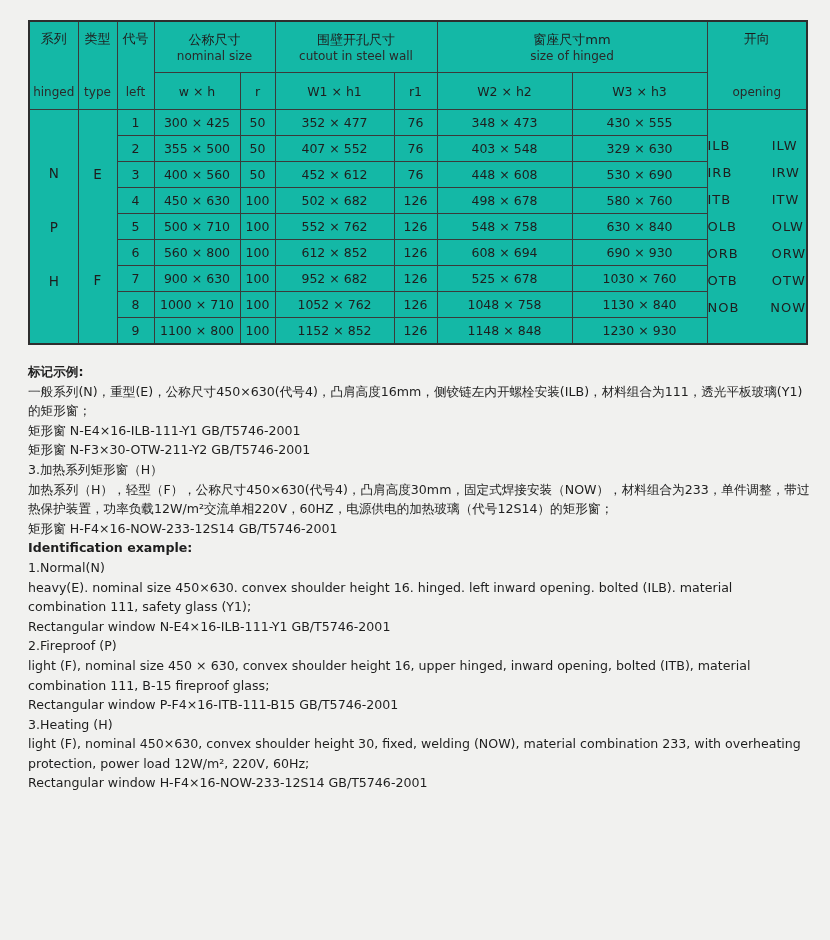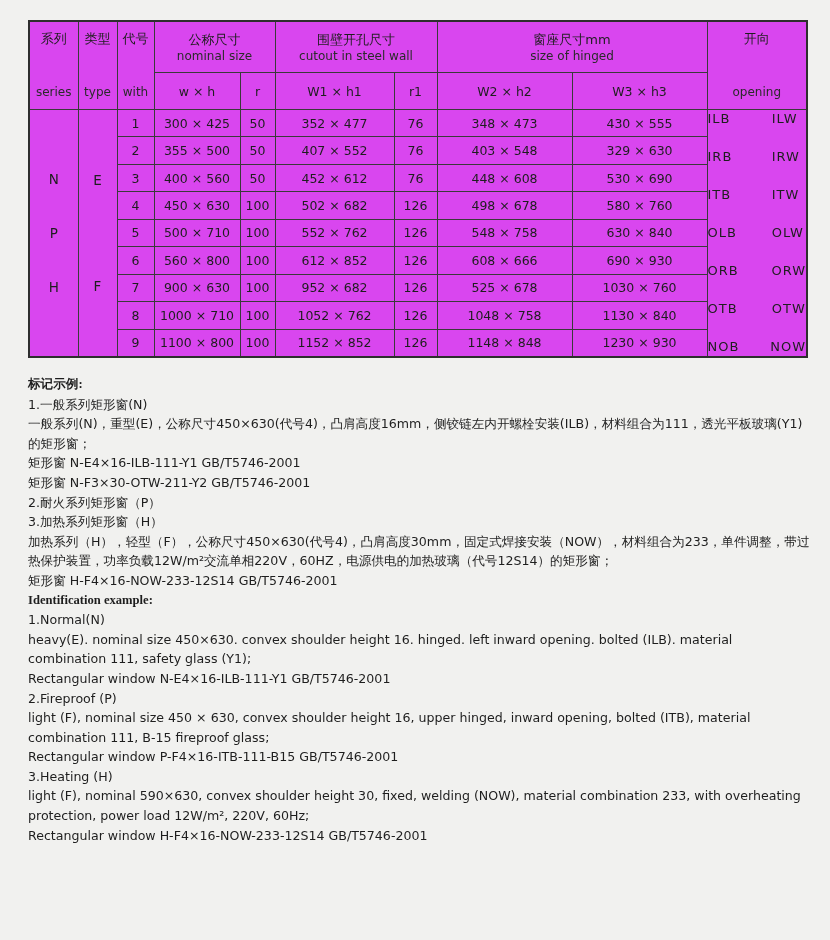--- a/index.html
+++ b/index.html
@@ -10,49 +10,49 @@
     font-family:"DejaVu Sans","Liberation Sans",sans-serif;
     -webkit-font-smoothing:antialiased;
   }
   .page{position:relative;padding:20px 20px 0 28px;box-sizing:border-box;}
 
   
   table.spec{
     border-collapse:collapse;
     table-layout:fixed;
     width:778px;
-    background:#d946ef;
+    background:#14b8a6;
     border:2px solid #2e2e2e;
   }
   table.spec td, table.spec th{
     border:1px solid #3a3a3a;
     padding:0;
     text-align:center;
     vertical-align:middle;
     font-weight:normal;
     overflow:hidden;
   }
   .hcell .zh{display:block;font-size:13px;line-height:17px;}
   .hcell .en{display:block;font-size:12px;line-height:16px;color:#2a2a2a;}
   tr.h1 th{height:50px;}
   tr.h2 th{height:36px;font-size:12.5px;margin-left:26px;}
   tr.body-row td{height:25px;font-size:12.5px;}
   
   .vsplit{display:flex;flex-direction:column;justify-content:space-between;height:70px;padding:6px 0 8px 0;}
   
   .series-stack{display:flex;flex-direction:column;align-items:center;justify-content:center;gap:38px;font-size:13.5px;}
   .type-stack{display:flex;flex-direction:column;align-items:center;justify-content:center;gap:90px;font-size:13.5px;}
-  .opening-stack{display:flex;flex-direction:column;justify-content:flex-start;gap:20px;}
+  .opening-stack{display:flex;flex-direction:column;justify-content:flex-start;gap:9px;}
   .opening-row{display:flex;justify-content:center;gap:30px;font-size:13px;line-height:18px;}
   .opening-row span{width:36px;text-align:left;letter-spacing:1px;}
 
   
   .notes{margin-top:17px;width:786px;font-size:12.6px;line-height:19.6px;}
   .notes p{margin:0;}
-  .notes .bold{font-weight:bold;font-family:Liberation Serif, serif;}
+  .notes .bold{font-weight:bold;}
 </style>
 </head>
 <body>
 
 <div class="page">
 
   <table class="spec">
     <colgroup>
       <col style="width:49px">
         <col style="width:39px">
@@ -63,33 +63,33 @@
         <col style="width:43px">
       <col style="width:135px">
         <col style="width:135px">
       <col style="width:100px">
     </colgroup>
     <tbody>
         <tr class="h1">
       <th rowspan="2" class="hcell">
         <span class="vsplit">
           <span class="zh">系列</span>
-          <span class="en">series</span>
+          <span class="en">hinged</span>
         </span>
       </th>
       <th rowspan="2" class="hcell">
         <span class="vsplit">
           <span class="zh">类型</span>
           <span class="en">type</span>
         </span>
       </th>
       <th rowspan="2" class="hcell">
         <span class="vsplit">
           <span class="zh">代号</span>
-          <span class="en">with</span>
+          <span class="en">left</span>
         </span>
       </th>
       <th colspan="2" class="hcell">
         <span class="zh">公称尺寸</span>
         <span class="en">nominal size</span>
       </th>
       <th colspan="2" class="hcell">
         <span class="zh">围壁开孔尺寸</span>
         <span class="en">cutout in steel wall</span>
       </th>
@@ -202,21 +202,21 @@
       <td>126</td>
       <td>548 × 758</td>
       <td>630 × 840</td>
     </tr>
     <tr class="body-row">
       <td>6</td>
       <td>560 × 800</td>
       <td>100</td>
       <td>612 × 852</td>
       <td>126</td>
-      <td>608 × 666</td>
+      <td>608 × 694</td>
       <td>690 × 930</td>
     </tr>
     <tr class="body-row">
       <td>7</td>
       <td>900 × 630</td>
       <td>100</td>
       <td>952 × 682</td>
       <td>126</td>
       <td>525 × 678</td>
       <td>1030 × 760</td>
@@ -237,33 +237,31 @@
       <td>1152 × 852</td>
       <td>126</td>
       <td>1148 × 848</td>
       <td>1230 × 930</td>
     </tr>
   </tbody>
     </table>
 
   <div class="notes">
     <p class="bold">标记示例:</p>
-    <p>1.一般系列矩形窗(N)</p>
     <p>一般系列(N)，重型(E)，公称尺寸450×630(代号4)，凸肩高度16mm，侧铰链左内开螺栓安装(ILB)，材料组合为111，透光平板玻璃(Y1)的矩形窗；</p>
     <p>矩形窗 N-E4×16-ILB-111-Y1 GB/T5746-2001</p>
     <p>矩形窗 N-F3×30-OTW-211-Y2 GB/T5746-2001</p>
-    <p>2.耐火系列矩形窗（P）</p>
     <p>3.加热系列矩形窗（H）</p>
     <p>加热系列（H），轻型（F），公称尺寸450×630(代号4)，凸肩高度30mm，固定式焊接安装（NOW），材料组合为233，单件调整，带过热保护装置，功率负载12W/m²交流单相220V，60HZ，电源供电的加热玻璃（代号12S14）的矩形窗；</p>
     <p>矩形窗 H-F4×16-NOW-233-12S14 GB/T5746-2001</p>
     <p class="bold">Identification example:</p>
     <p>1.Normal(N)</p>
     <p>heavy(E). nominal size 450×630. convex shoulder height 16. hinged. left inward opening. bolted (ILB). material combination 111, safety glass (Y1);</p>
     <p>Rectangular window N-E4×16-ILB-111-Y1 GB/T5746-2001</p>
     <p>2.Fireproof (P)</p>
     <p>light (F), nominal size 450 × 630, convex shoulder height 16, upper hinged, inward opening, bolted (ITB), material combination 111, B-15 fireproof glass;</p>
     <p>Rectangular window P-F4×16-ITB-111-B15 GB/T5746-2001</p>
     <p>3.Heating (H)</p>
-    <p>light (F), nominal 590×630, convex shoulder height 30, fixed, welding (NOW), material combination 233, with overheating protection, power load 12W/m², 220V, 60Hz;</p>
+    <p>light (F), nominal 450×630, convex shoulder height 30, fixed, welding (NOW), material combination 233, with overheating protection, power load 12W/m², 220V, 60Hz;</p>
     <p>Rectangular window H-F4×16-NOW-233-12S14 GB/T5746-2001</p>
   </div>
 
 </div>
 
 </body></html>

